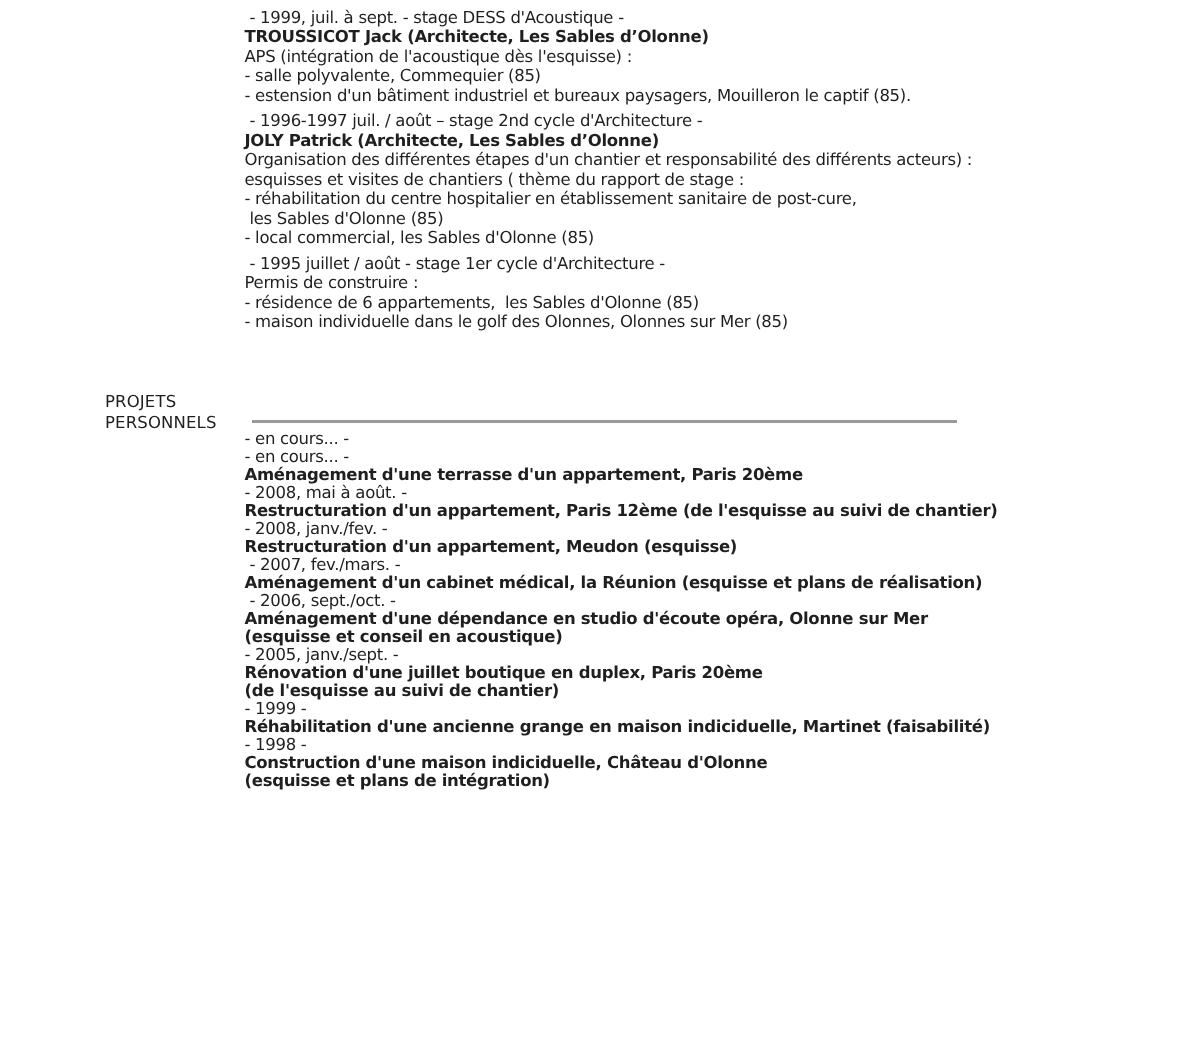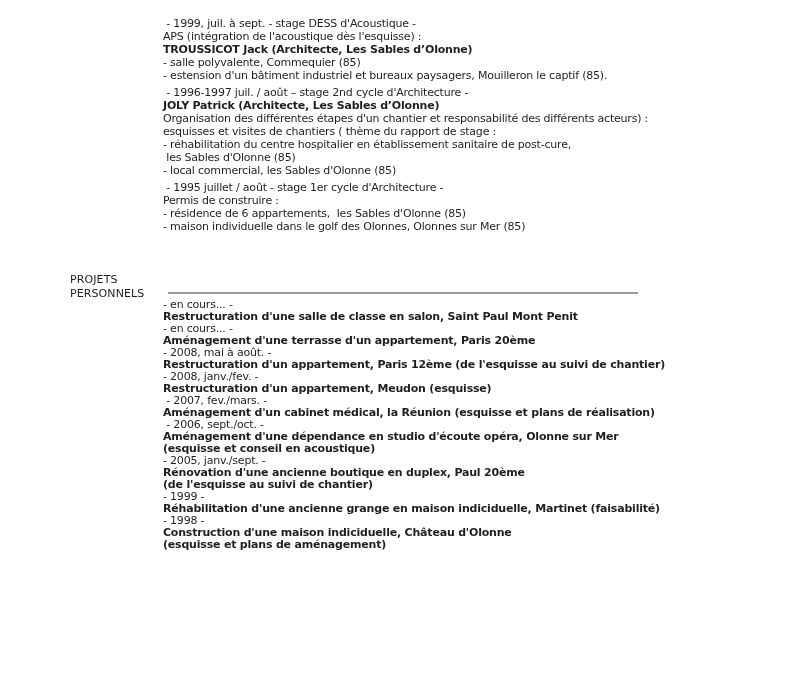--- a/index.html
+++ b/index.html
@@ -12,21 +12,20 @@
     height: 700px;
     font-family: "DejaVu Sans", "Liberation Sans", sans-serif;
     color: #1f1f1f;
   }
   .page {
     position: relative;
     width: 800px;
     height: 688px;
     overflow: hidden;
     background: #ffffff;
-    margin-top: 12px;
   }
   .line {
     font-size: 11px;
     line-height: 13px;
     letter-spacing: -0.2px;
     white-space: pre;
   }
   .bold { font-weight: bold; }
   .stages {
     position: absolute;
@@ -58,22 +57,22 @@
   .projects .line { line-height: 12px; }
 </style>
 </head>
 <body style="color: rgb(31, 31, 31); background: rgb(255, 255, 255);">
 
 <div class="page">
 
   <section class="stages">
       <div class="stage-block">
         <div class="line"> - 1999, juil. à sept. - stage DESS d'Acoustique -</div>
+        <div class="line bold">TROUSSICOT Jack (Architecte, Les Sables d’Olonne)</div>
         <div class="line">APS (intégration de l'acoustique dès l'esquisse) :</div>
-        <div class="line bold">TROUSSICOT Jack (Architecte, Les Sables d’Olonne)</div>
         <div class="line">- salle polyvalente, Commequier (85)</div>
         <div class="line">- estension d'un bâtiment industriel et bureaux paysagers, Mouilleron le captif (85).</div>
       </div>
       <div class="stage-block">
         <div class="line"> - 1996-1997 juil. / août – stage 2nd cycle d'Architecture -</div>
         <div class="line bold">JOLY Patrick (Architecte, Les Sables d’Olonne)</div>
         <div class="line">Organisation des différentes étapes d'un chantier et responsabilité des différents acteurs) :</div>
         <div class="line">esquisses et visites de chantiers ( thème du rapport de stage :</div>
         <div class="line">- réhabilitation du centre hospitalier en établissement sanitaire de post-cure,</div>
         <div class="line"> les Sables d'Olonne (85)</div>
@@ -89,35 +88,34 @@
 
   <aside class="side-heading">
     <div>PROJETS</div>
     <div>PERSONNELS</div>
   </aside>
 
   <div class="rule" style="background: rgb(154, 154, 154);"></div>
 
   <section class="projects">
       <div class="line">- en cours... -</div>
-      <div class="line bold">Restructuration d'une salle de classe en salon, Saint Paul Mont Penit</div>
       <div class="line">- en cours... -</div>
       <div class="line bold">Aménagement d'une terrasse d'un appartement, Paris 20ème</div>
       <div class="line">- 2008, mai à août. -</div>
       <div class="line bold">Restructuration d'un appartement, Paris 12ème (de l'esquisse au suivi de chantier)</div>
       <div class="line">- 2008, janv./fev. -</div>
       <div class="line bold">Restructuration d'un appartement, Meudon (esquisse)</div>
       <div class="line"> - 2007, fev./mars. -</div>
       <div class="line bold">Aménagement d'un cabinet médical, la Réunion (esquisse et plans de réalisation)</div>
       <div class="line"> - 2006, sept./oct. -</div>
       <div class="line bold">Aménagement d'une dépendance en studio d'écoute opéra, Olonne sur Mer</div>
       <div class="line bold">(esquisse et conseil en acoustique)</div>
       <div class="line">- 2005, janv./sept. -</div>
-      <div class="line bold">Rénovation d'une ancienne boutique en duplex, Paul 20ème</div>
+      <div class="line bold">Rénovation d'une juillet boutique en duplex, Paris 20ème</div>
       <div class="line bold">(de l'esquisse au suivi de chantier)</div>
       <div class="line">- 1999 -</div>
       <div class="line bold">Réhabilitation d'une ancienne grange en maison indiciduelle, Martinet (faisabilité)</div>
       <div class="line">- 1998 -</div>
       <div class="line bold">Construction d'une maison indiciduelle, Château d'Olonne</div>
-      <div class="line bold">(esquisse et plans de aménagement)</div>
+      <div class="line bold">(esquisse et plans de intégration)</div>
     </section>
 
 </div>
 
 </body></html>

